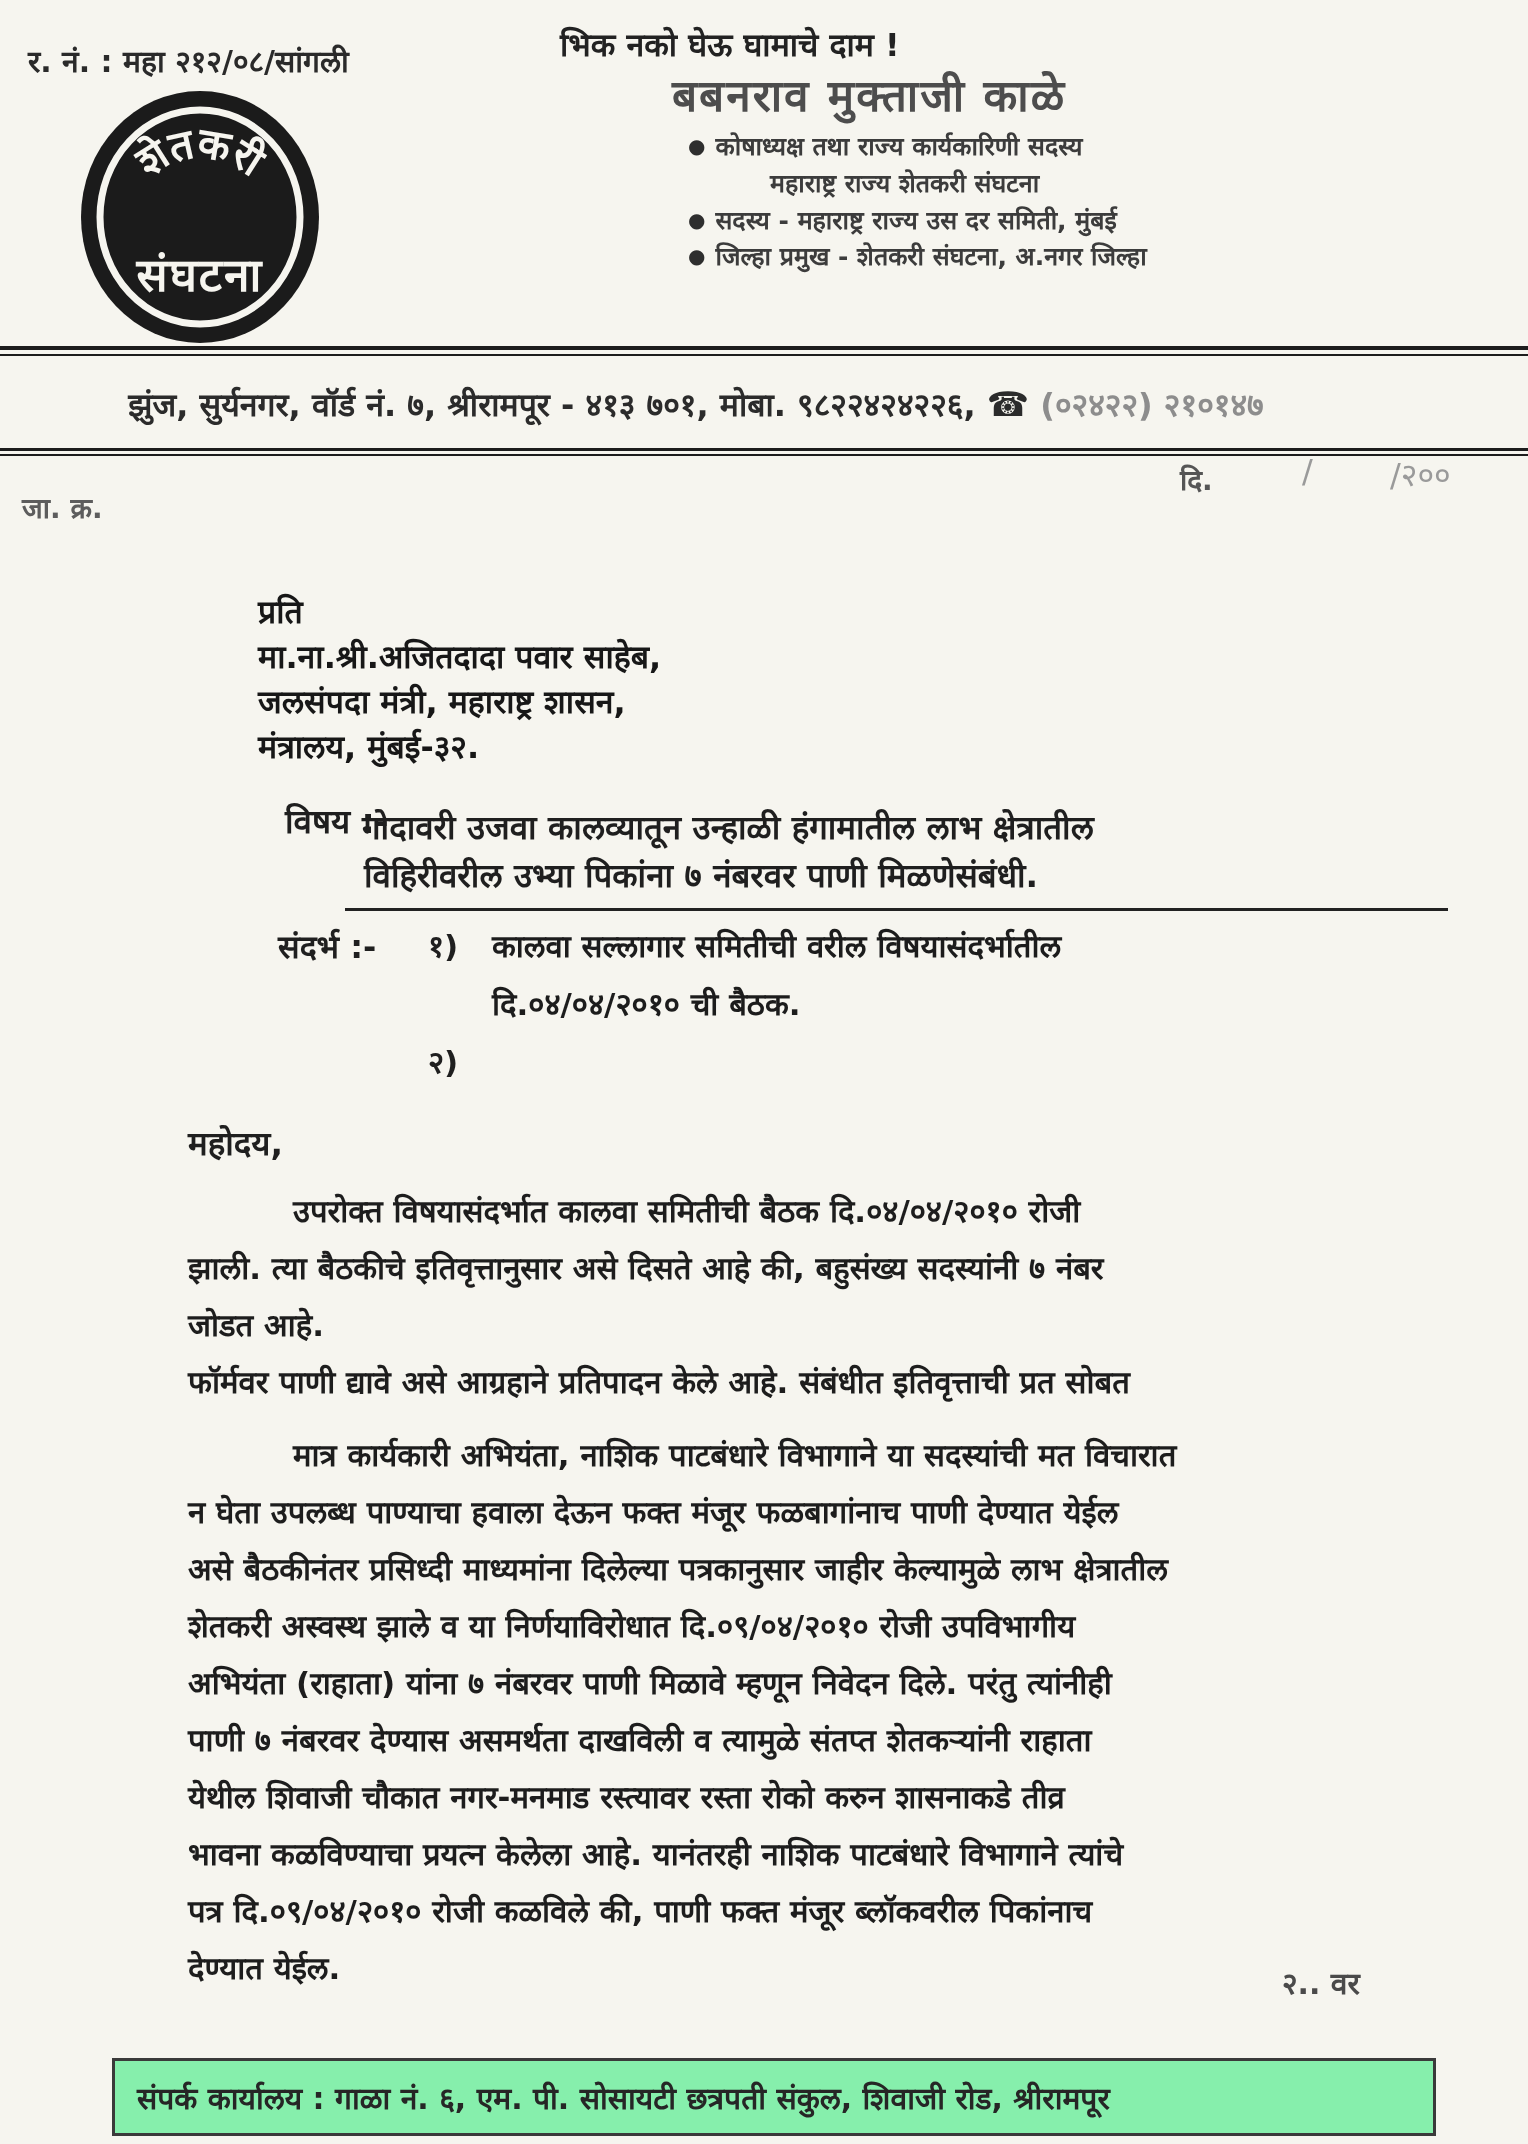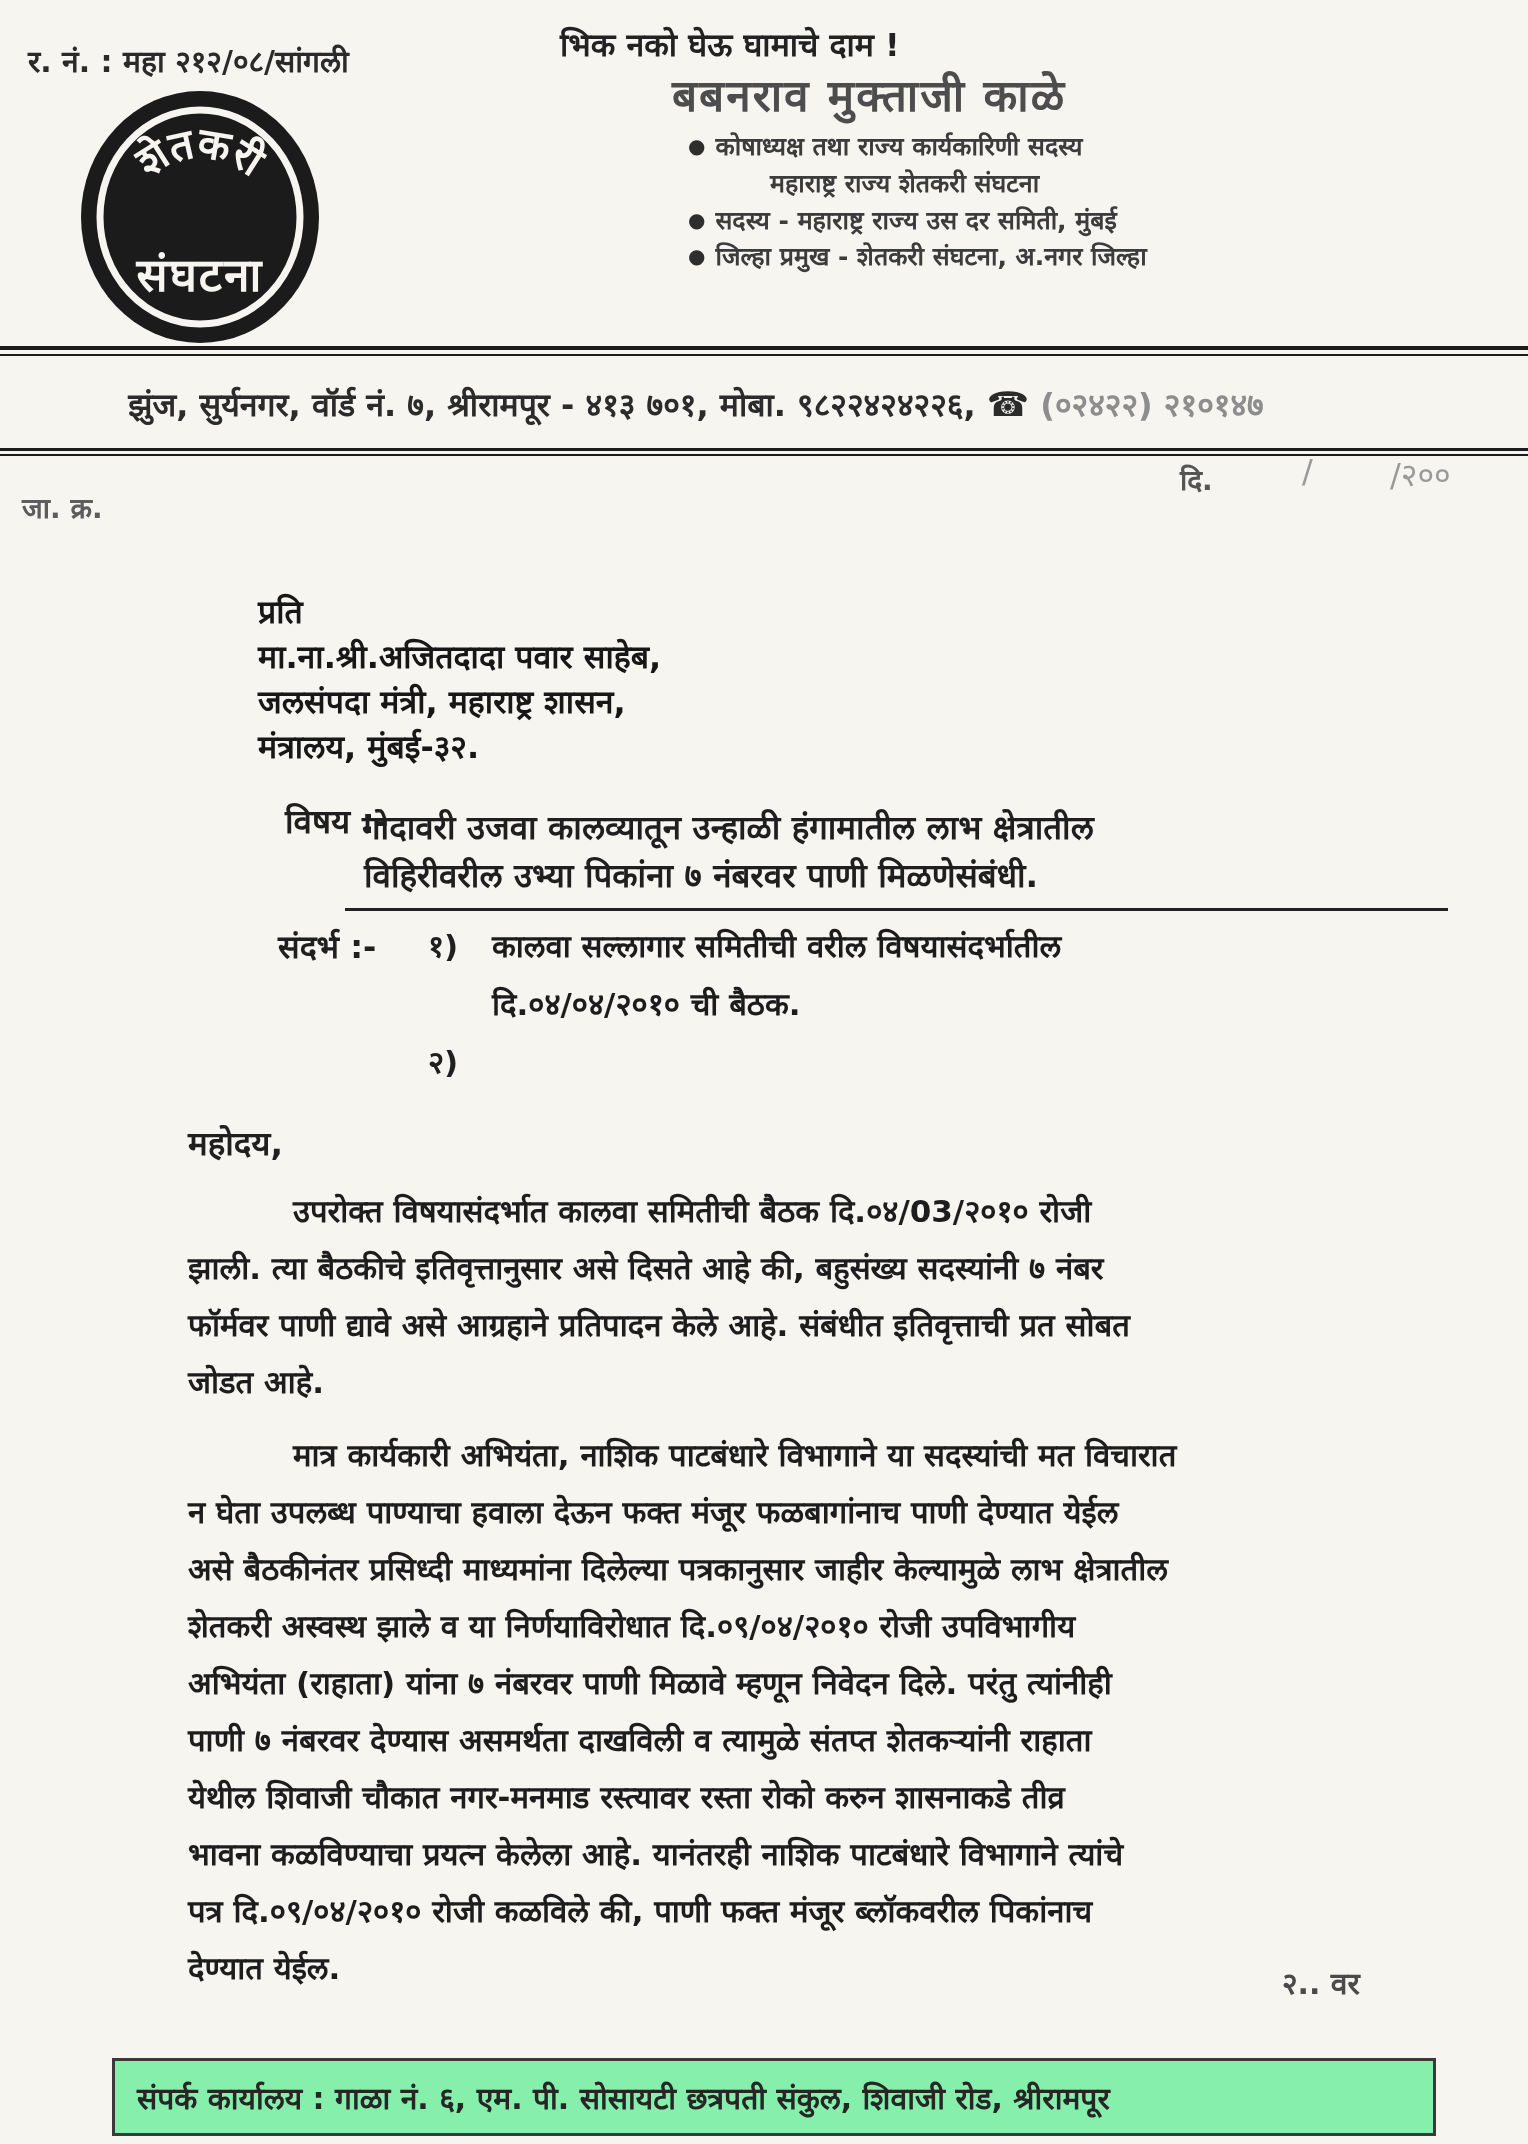--- a/index.html
+++ b/index.html
@@ -114,24 +114,24 @@
 
   <div class="abs ref-label b">संदर्भ :-</div>
   <div class="abs ref-num r1n">१)</div>
   <div class="abs ref-line r1a">कालवा सल्लागार समितीची वरील विषयासंदर्भातील</div>
   <div class="abs ref-line r1b">दि.०४/०४/२०१० ची बैठक.</div>
   <div class="abs ref-num r2n">२)</div>
 
   <div class="abs salut">महोदय,</div>
 
   <div class="abs para p1">
-    <div class="indent">उपरोक्त विषयासंदर्भात कालवा समितीची बैठक दि.०४/03/२०१० रोजी</div>
+    <div class="indent">उपरोक्त विषयासंदर्भात कालवा समितीची बैठक दि.०४/०४/२०१० रोजी</div>
     <div>झाली.  त्या बैठकीचे इतिवृत्तानुसार असे दिसते आहे की, बहुसंख्य सदस्यांनी ७ नंबर</div>
+    <div>जोडत आहे.</div>
     <div>फॉर्मवर पाणी द्यावे असे आग्रहाने प्रतिपादन केले आहे.  संबंधीत इतिवृत्ताची प्रत सोबत</div>
-    <div>जोडत आहे.</div>
   </div>
 
   <div class="abs para p2">
     <div class="indent">मात्र कार्यकारी अभियंता, नाशिक पाटबंधारे विभागाने या सदस्यांची मत विचारात</div>
     <div>न घेता उपलब्ध पाण्याचा हवाला देऊन फक्त मंजूर फळबागांनाच पाणी देण्यात येईल</div>
     <div>असे बैठकीनंतर प्रसिध्दी माध्यमांना दिलेल्या पत्रकानुसार जाहीर केल्यामुळे लाभ क्षेत्रातील</div>
     <div>शेतकरी अस्वस्थ झाले व या निर्णयाविरोधात दि.०९/०४/२०१० रोजी उपविभागीय</div>
     <div>अभियंता (राहाता) यांना ७ नंबरवर पाणी मिळावे म्हणून निवेदन दिले.  परंतु त्यांनीही</div>
     <div>पाणी ७ नंबरवर देण्यास असमर्थता दाखविली व त्यामुळे संतप्त शेतकऱ्यांनी राहाता</div>
     <div>येथील शिवाजी चौकात नगर-मनमाड रस्त्यावर रस्ता रोको करुन शासनाकडे तीव्र</div>

